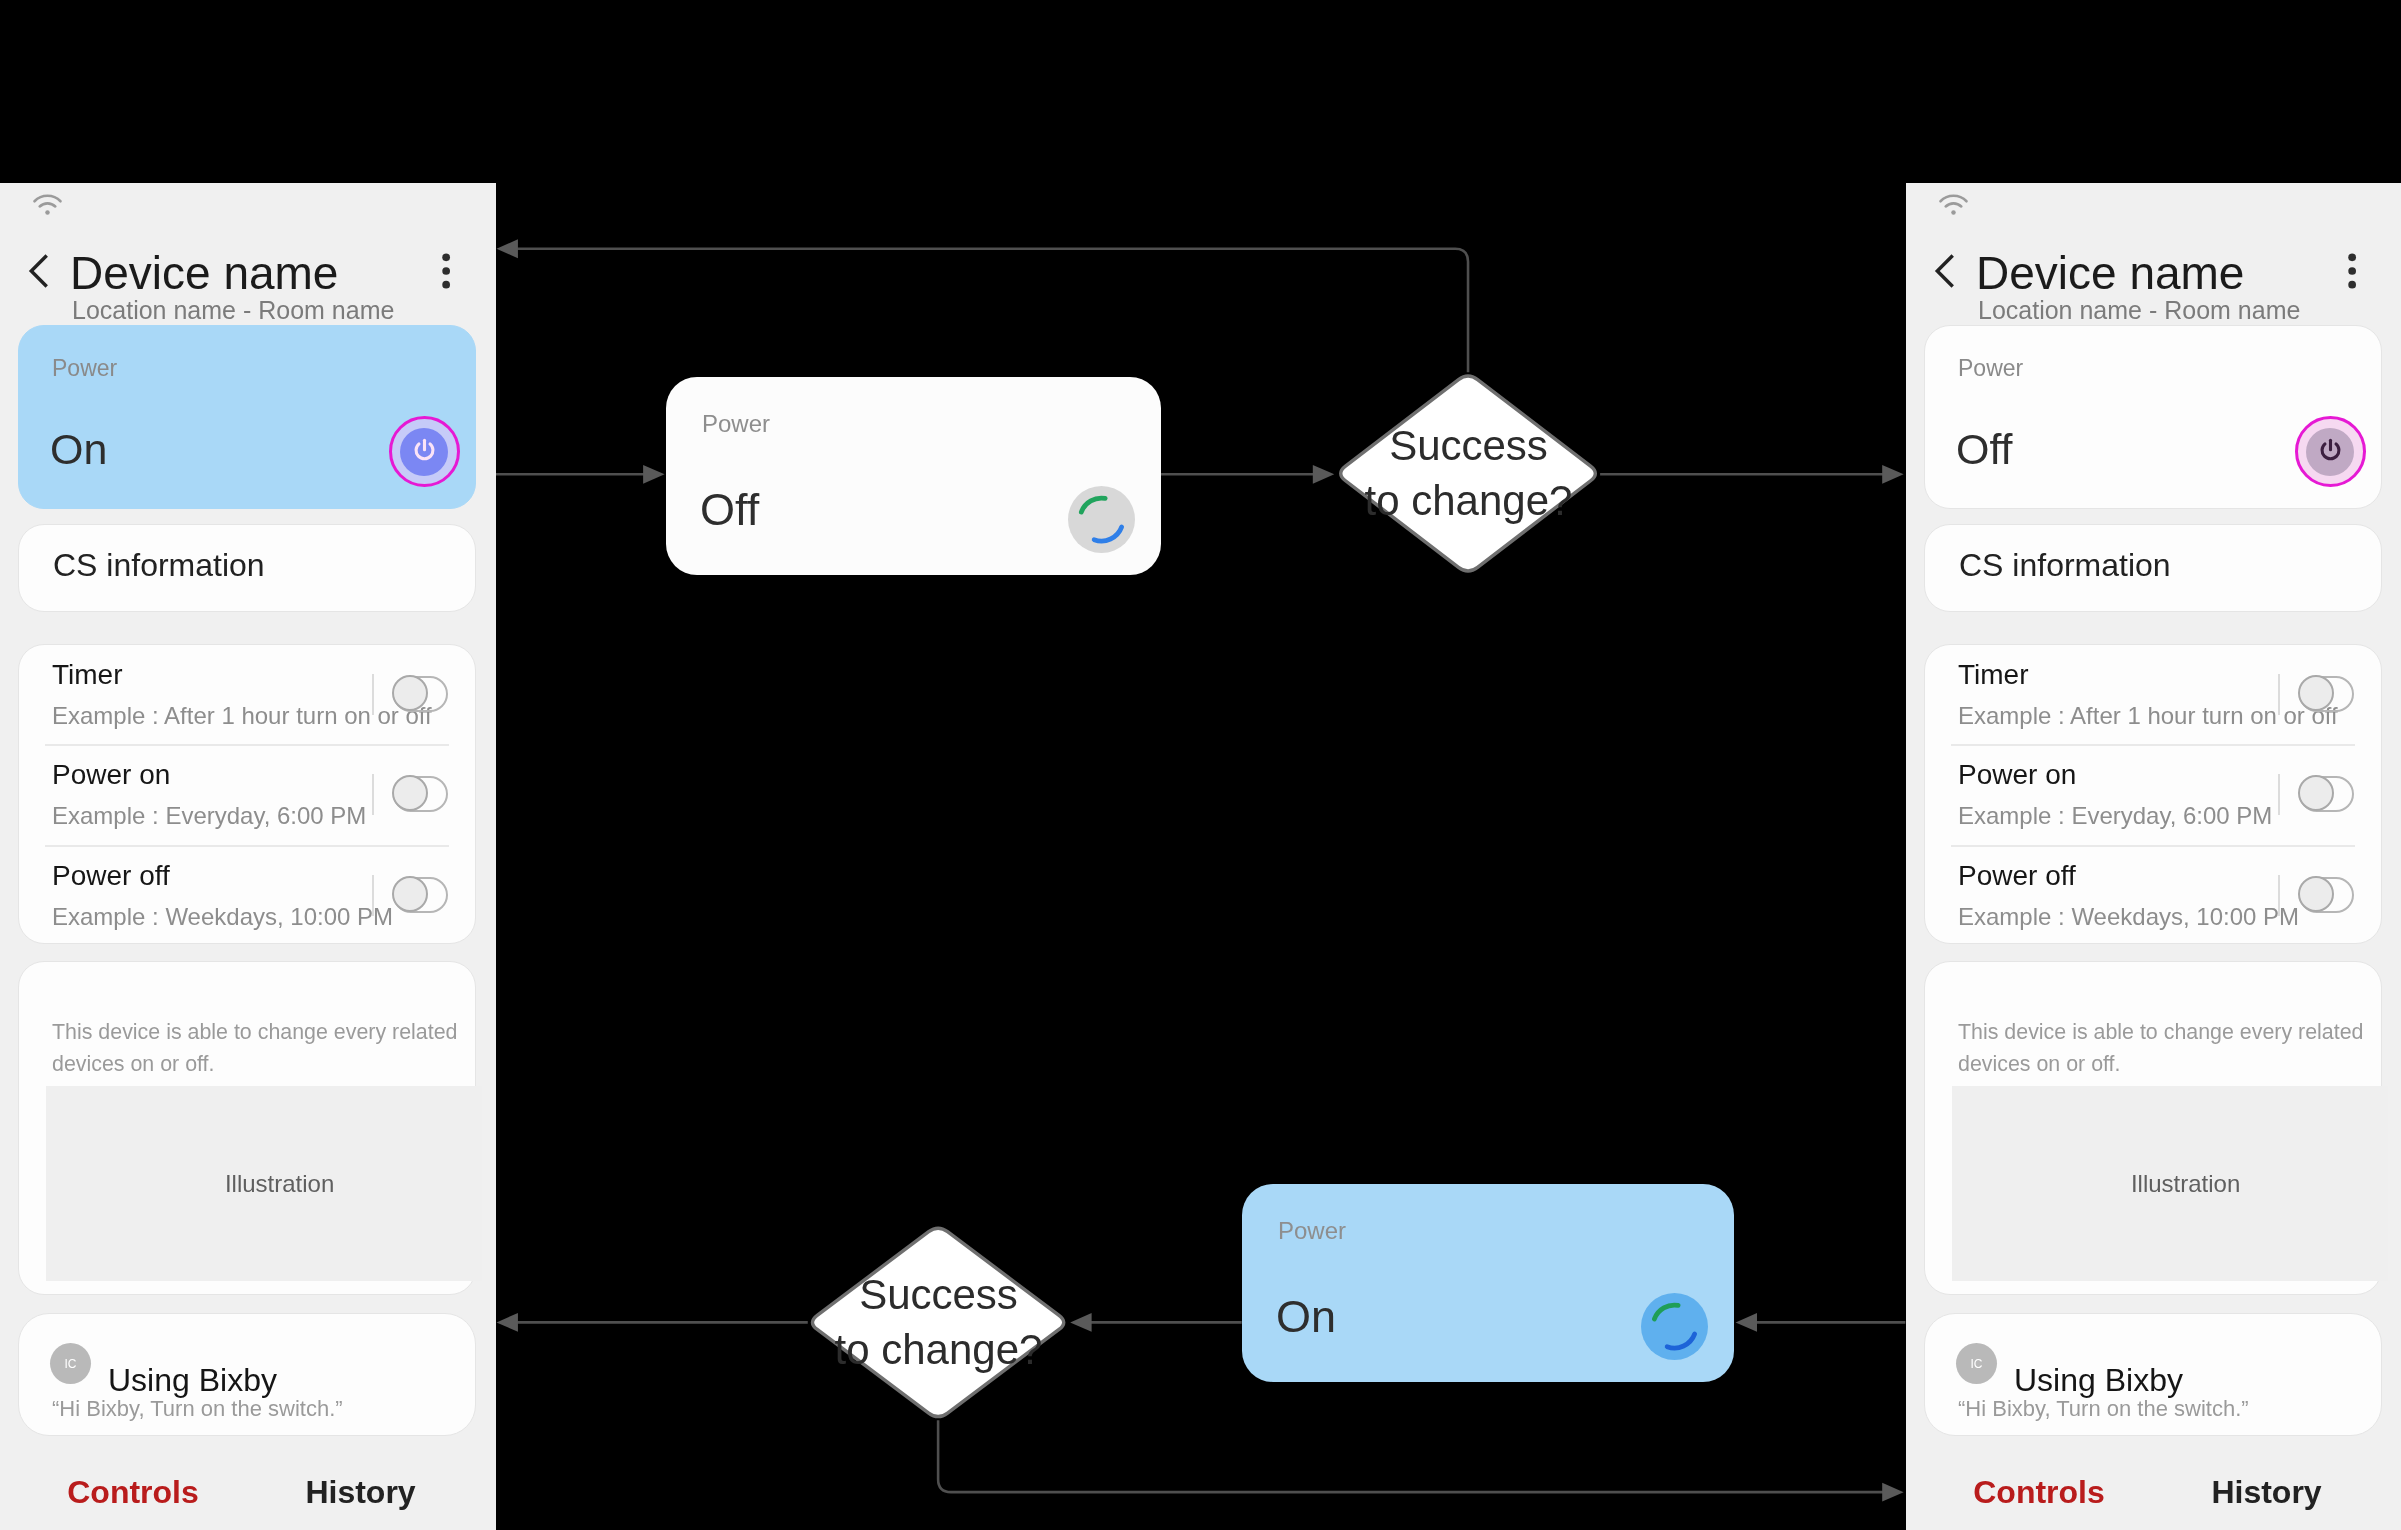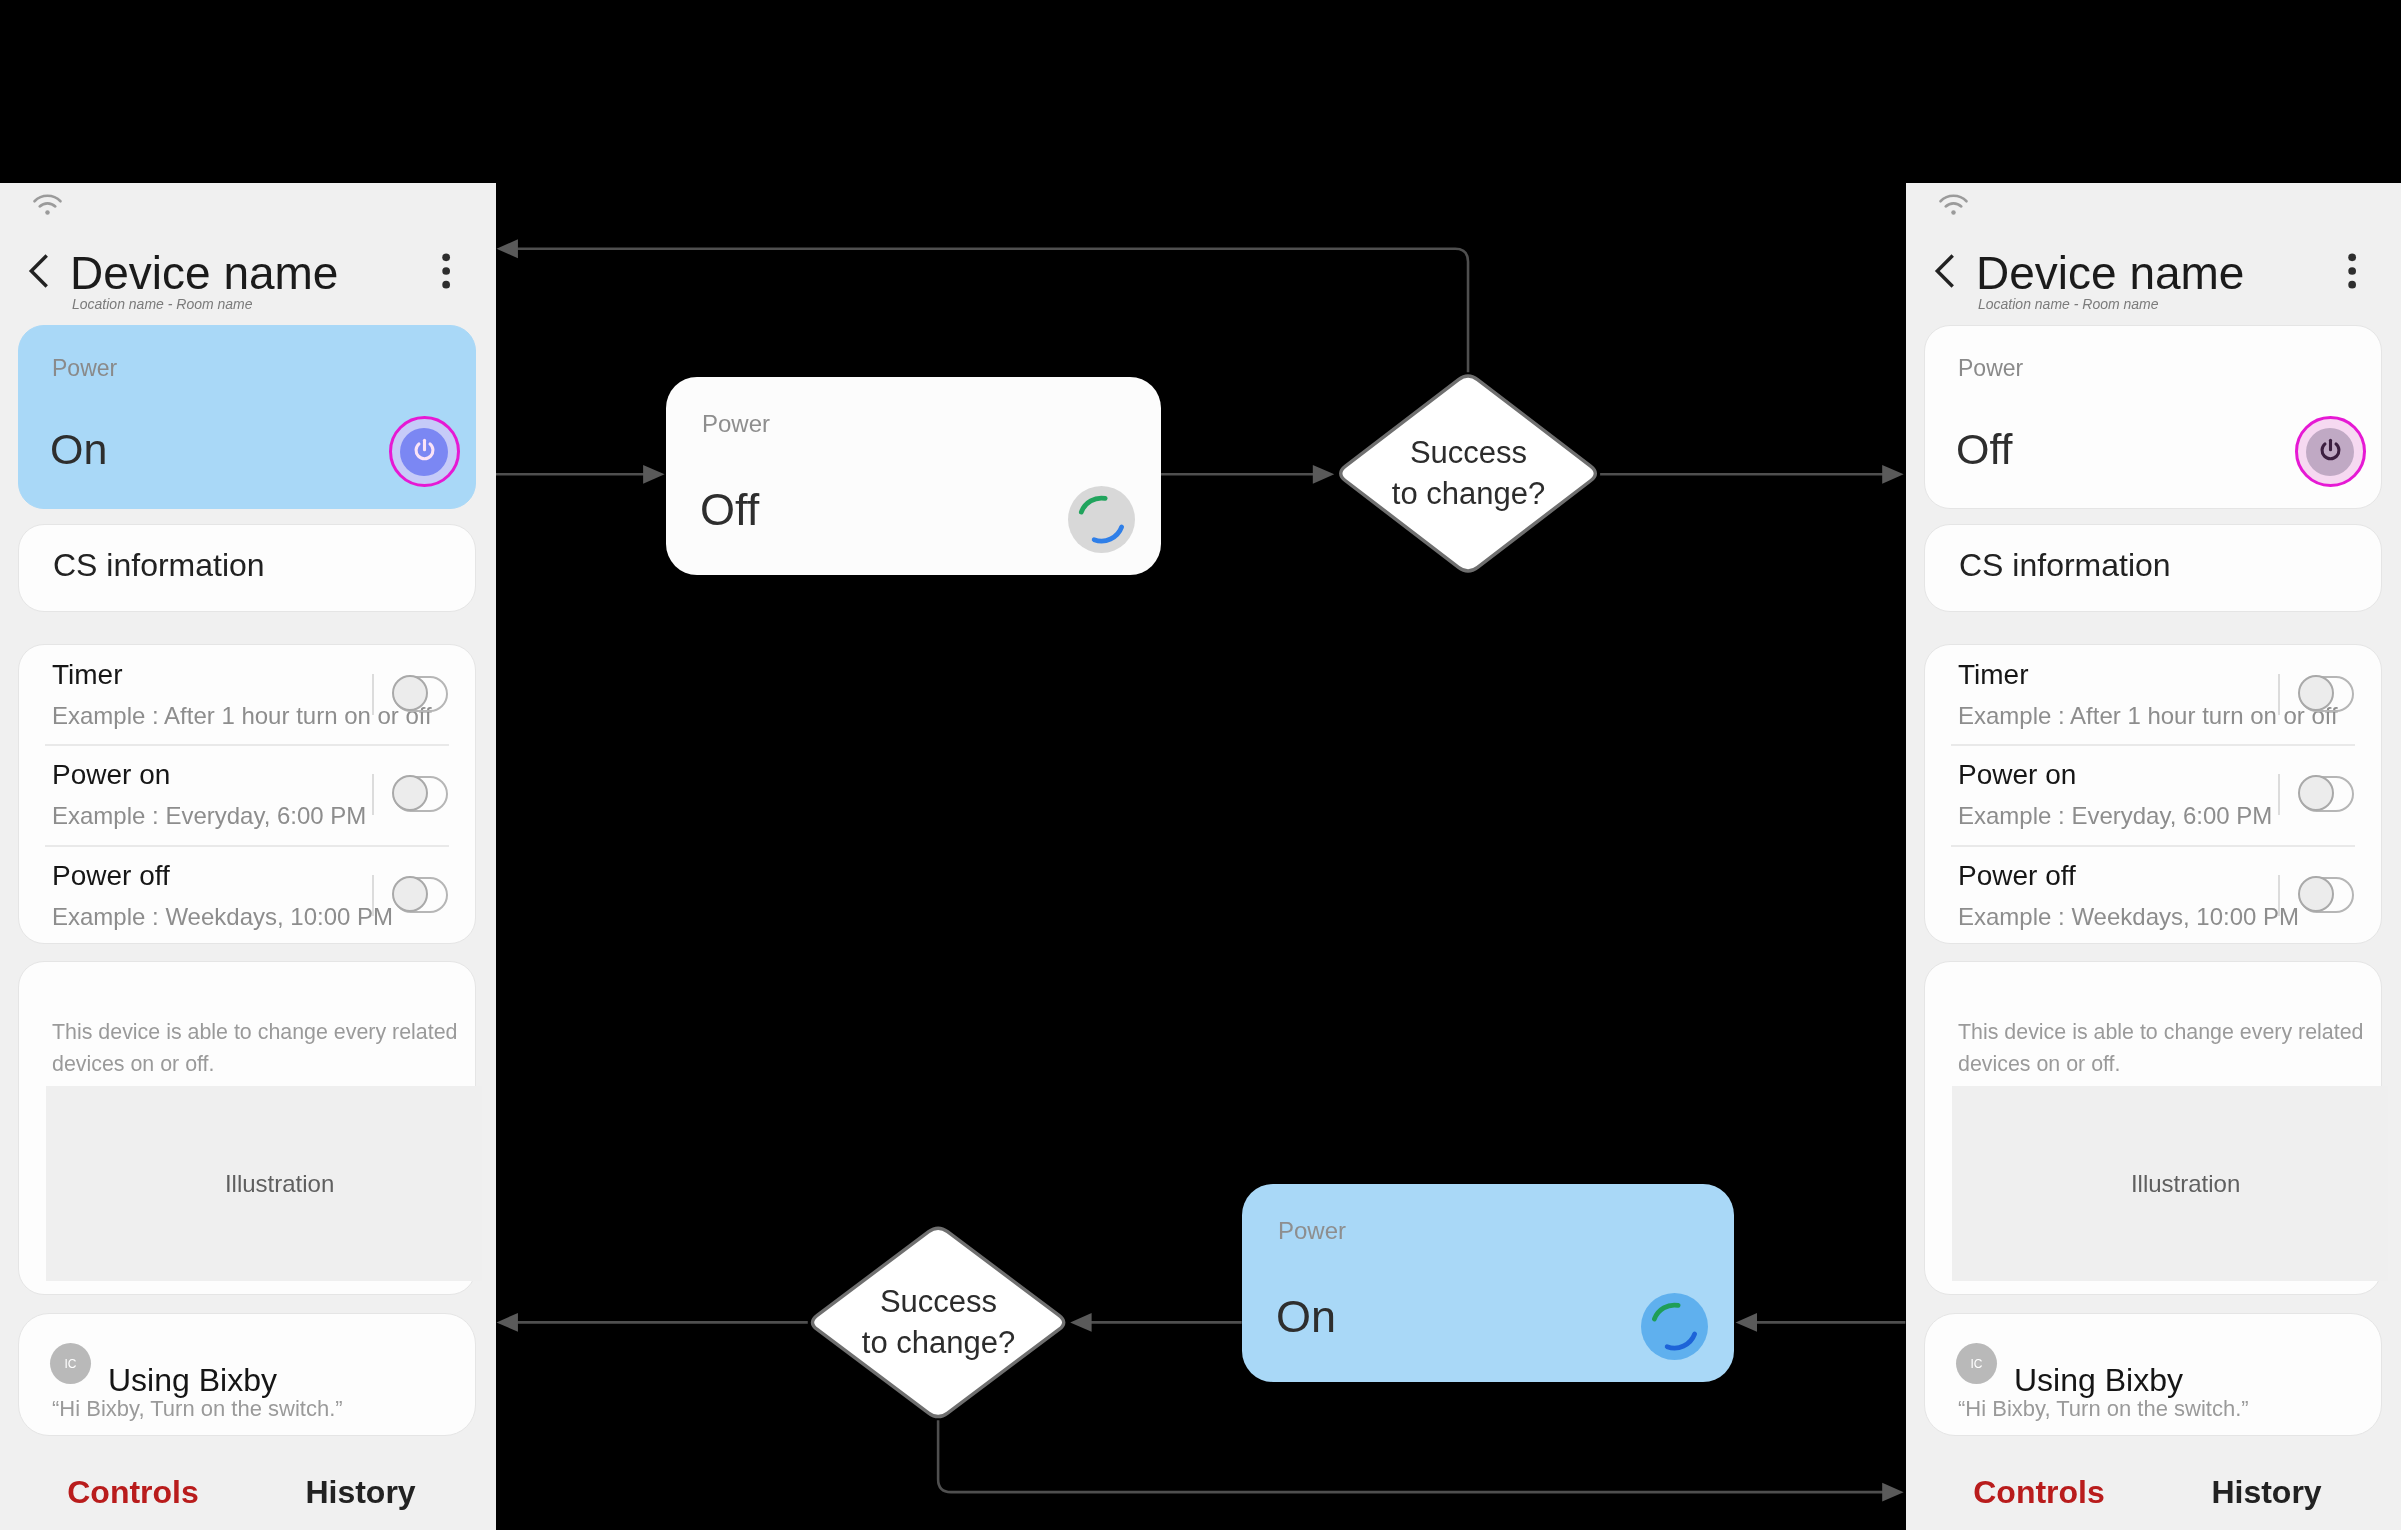--- a/index.html
+++ b/index.html
@@ -8,34 +8,34 @@
 
   
   .flow-svg{position:absolute;left:0;top:0;z-index:1;}
   .fnode{position:absolute;border-radius:31px;z-index:1;}
   .fnode .flabel{position:absolute;left:36px;top:33px;font-size:24px;color:#8e8e8e;}
   .fnode .fvalue{position:absolute;left:34px;bottom:39px;font-size:45px;color:#2e2e2e;}
   .off-node{left:666px;top:377px;width:495px;height:198px;background:#fcfcfc;}
   .on-node{left:1242px;top:1184px;width:492px;height:198px;background:#a9d8f7;}
   .spinner{position:absolute;right:26px;top:109px;width:67px;height:67px;}
   .dlabel{position:absolute;width:223px;height:103px;display:flex;align-items:center;justify-content:center;
-          text-align:center;font-size:31px;color:#2c2c2c;white-space:pre-line;line-height:1.3;z-index:1;}
+          text-align:center;font-size:42px;color:#2c2c2c;white-space:pre-line;line-height:1.3;z-index:1;}
   .dlabel.top{left:1357px;top:422px;}
   .dlabel.bottom{left:827px;top:1271px;}
 
   
   .phone{position:absolute;top:183px;width:496px;height:1347px;background:#f0f0f0;z-index:2;}
   .phone.left{left:0;}
   .phone.right{left:1906px;}
 
   .wifi{position:absolute;left:31px;top:6.9px;width:33px;height:26px;}
   .back{position:absolute;left:26px;top:70px;width:26px;height:36px;cursor:pointer;}
   .title{position:absolute;left:70px;top:63px;font-size:46px;color:#1b1b1b;font-weight:400;}
   .kebab{position:absolute;left:441px;top:69px;width:10.3px;height:38px;cursor:pointer;}
-  .subtitle{position:absolute;left:72px;top:113px;font-size:14px;color:#7b7b7b;font-style:italic;}
+  .subtitle{position:absolute;left:72px;top:113px;font-size:25px;color:#7b7b7b;}
 
   .card{position:absolute;left:18px;width:458px;background:#fdfdfd;border:0.9px solid #e5e5e5;
         border-radius:26px;box-sizing:border-box;}
   .power-card{top:142px;height:184px;}
   .power-card.on{background:#a9d8f7;border-color:#a9d8f7;}
   .card-label{position:absolute;left:33px;top:29px;font-size:23px;color:#8a8a8a;}
   .power-value{position:absolute;left:31px;bottom:34px;font-size:43px;color:#2e2e2e;}
   .pbtn{position:absolute;right:15.4px;top:90px;width:65px;height:65px;border:3.4px solid #e619d4;
         border-radius:50%;display:flex;align-items:center;justify-content:center;cursor:pointer;}
   .pbtn.on{background:#c6cbf8;}

